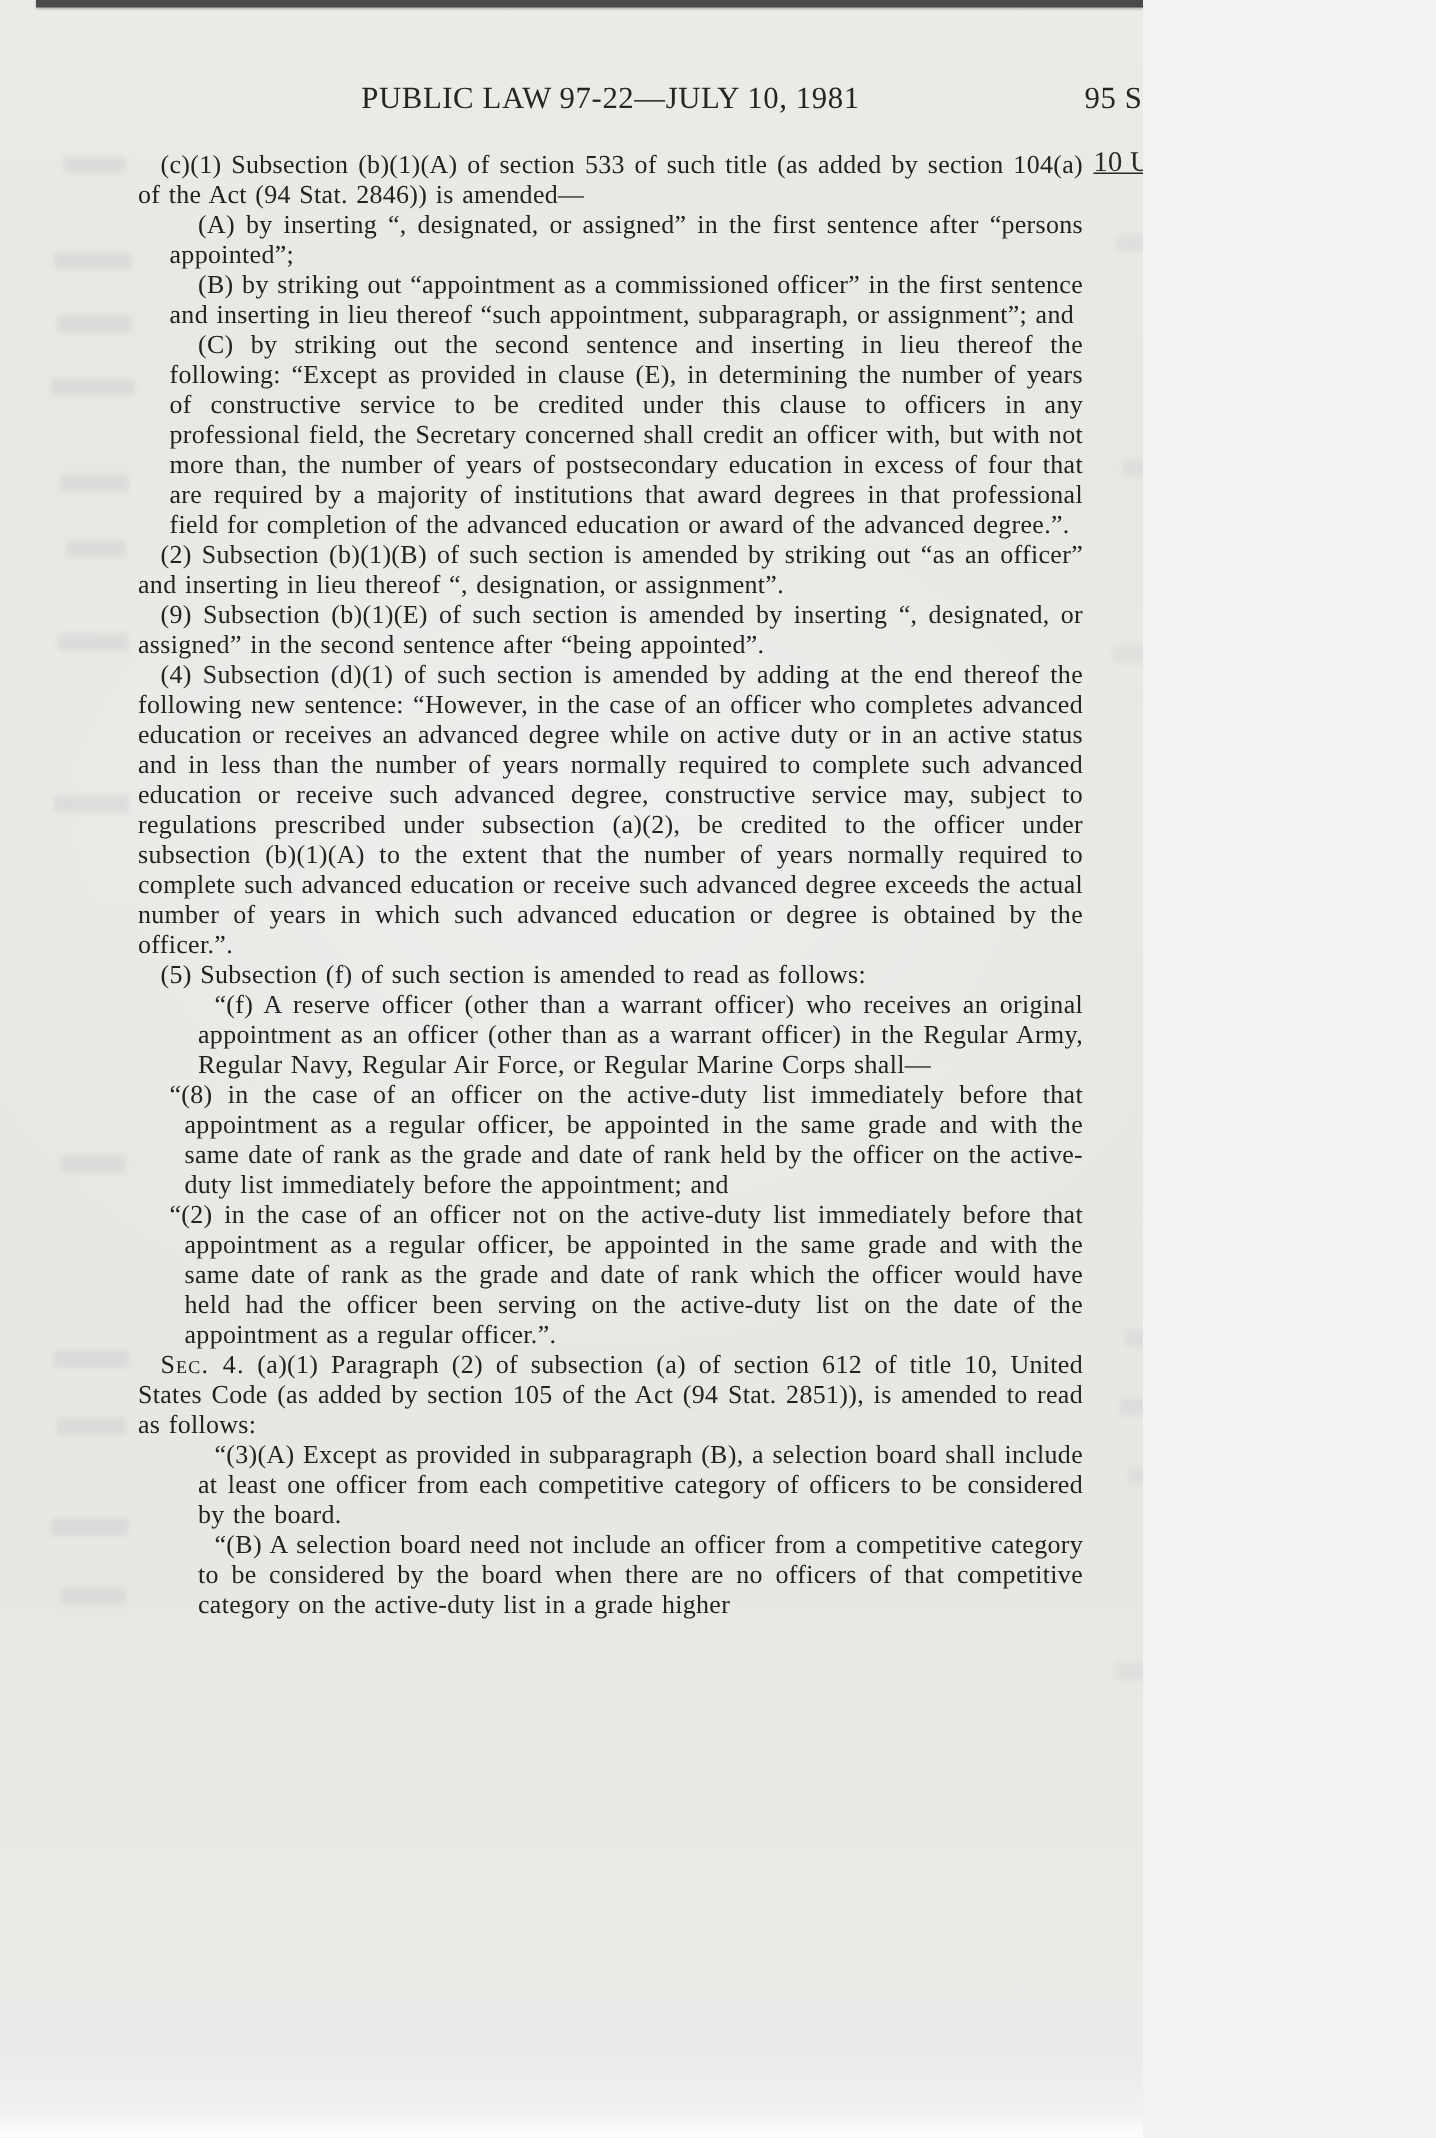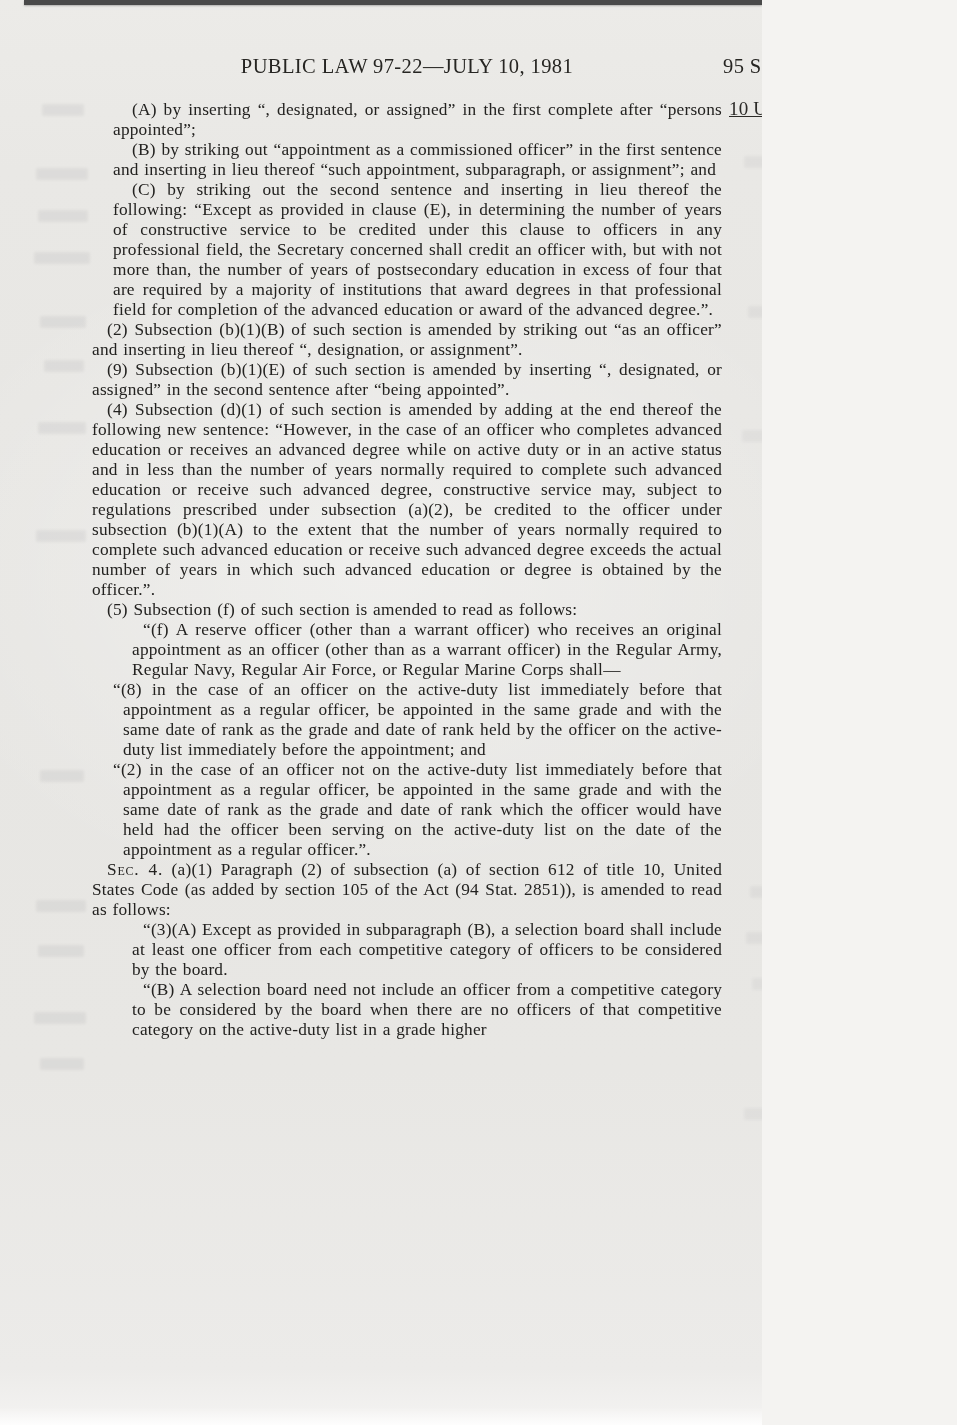--- a/index.html
+++ b/index.html
@@ -117,21 +117,22 @@
   <div class="speck"></div>
 
   <div class="running-head">
     <span class="head-title">PUBLIC LAW 97-22—JULY 10, 1981</span>
     <span class="head-stat">95 STAT. 125</span>
   </div>
 
   <div class="margin-note">10 USC 533.</div>
 
   <div class="text-column">
-      <div class="para p-sub">(A) by inserting “, designated, or assigned” in the first complete after “persons appointed”;</div>
+      <div class="para p-main">(c)(1) Subsection (b)(1)(A) of section 533 of such title (as added by section 104(a) of the Act (94 Stat. 2846)) is amended—</div>
+      <div class="para p-sub">(A) by inserting “, designated, or assigned” in the first sentence after “persons appointed”;</div>
       <div class="para p-sub">(B) by striking out “appointment as a commissioned officer” in the first sentence and inserting in lieu thereof “such appointment, subparagraph, or assignment”; and</div>
       <div class="para p-sub">(C) by striking out the second sentence and inserting in lieu thereof the following: “Except as provided in clause (E), in determining the number of years of constructive service to be credited under this clause to officers in any professional field, the Secretary concerned shall credit an officer with, but with not more than, the number of years of postsecondary education in excess of four that are required by a majority of institutions that award degrees in that professional field for completion of the advanced education or award of the advanced degree.”.</div>
       <div class="para p-main">(2) Subsection (b)(1)(B) of such section is amended by striking out “as an officer” and inserting in lieu thereof “, designation, or assignment”.</div>
       <div class="para p-main">(9) Subsection (b)(1)(E) of such section is amended by inserting “, designated, or assigned” in the second sentence after “being appointed”.</div>
       <div class="para p-main">(4) Subsection (d)(1) of such section is amended by adding at the end thereof the following new sentence: “However, in the case of an officer who completes advanced education or receives an advanced degree while on active duty or in an active status and in less than the number of years normally required to complete such advanced education or receive such advanced degree, constructive service may, subject to regulations prescribed under subsection (a)(2), be credited to the officer under subsection (b)(1)(A) to the extent that the number of years normally required to complete such advanced education or receive such advanced degree exceeds the actual number of years in which such advanced education or degree is obtained by the officer.”.</div>
       <div class="para p-main">(5) Subsection (f) of such section is amended to read as follows:</div>
       <div class="para p-quote">“(f) A reserve officer (other than a warrant officer) who receives an original appointment as an officer (other than as a warrant officer) in the Regular Army, Regular Navy, Regular Air Force, or Regular Marine Corps shall—</div>
       <div class="para p-qsub">“(8) in the case of an officer on the active-duty list immediately before that appointment as a regular officer, be appointed in the same grade and with the same date of rank as the grade and date of rank held by the officer on the active-duty list immediately before the appointment; and</div>
       <div class="para p-qsub">“(2) in the case of an officer not on the active-duty list immediately before that appointment as a regular officer, be appointed in the same grade and with the same date of rank as the grade and date of rank which the officer would have held had the officer been serving on the active-duty list on the date of the appointment as a regular officer.”.</div>
       <div class="para p-main"><span class="sec-lead">Sec. 4.</span> (a)(1) Paragraph (2) of subsection (a) of section 612 of title 10, United States Code (as added by section 105 of the Act (94 Stat. 2851)), is amended to read as follows:</div>

